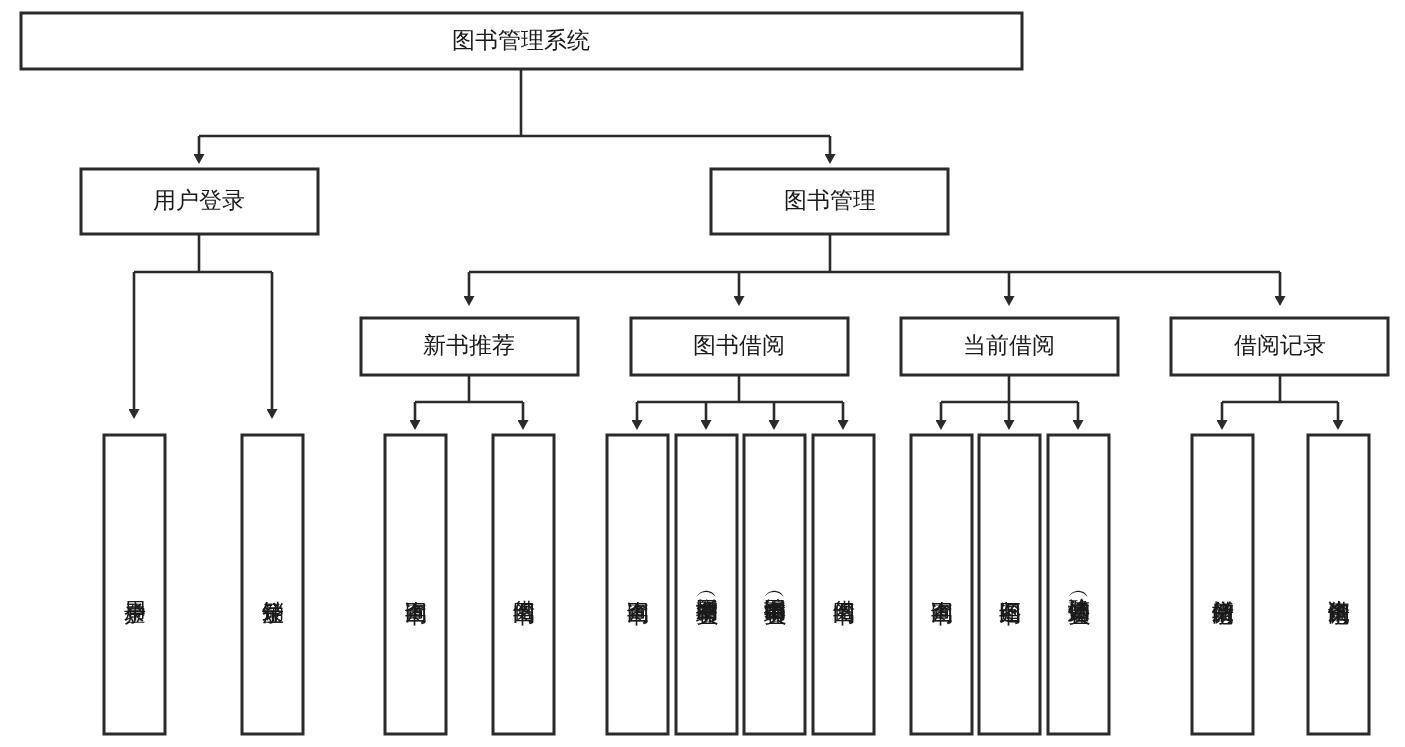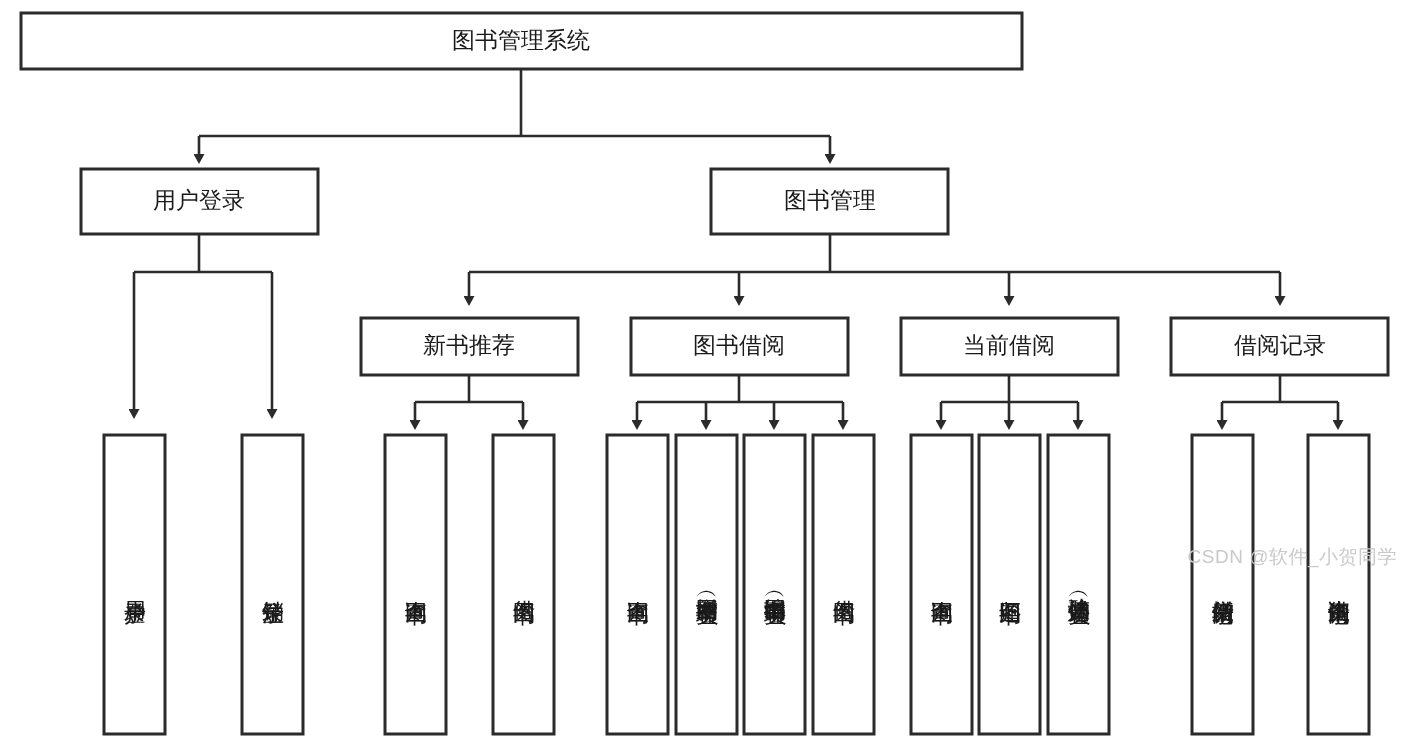--- a/index.html
+++ b/index.html
@@ -282,14 +282,13 @@
         <rect class="leaf-rect" x="1308" y="435" width="61" height="299"></rect>
         <foreignObject x="1308" y="435" width="61" height="299">
           <div xmlns="http://www.w3.org/1999/xhtml" class="leaf-label-wrap">
             <span class="leaf-label">查询借阅记录</span>
           </div>
         </foreignObject>
       </g>
     </g>
   </svg>
 
-  <div class="watermark">CSDN @软件_小贺同学</div>
 </div>
 
 </body></html>

